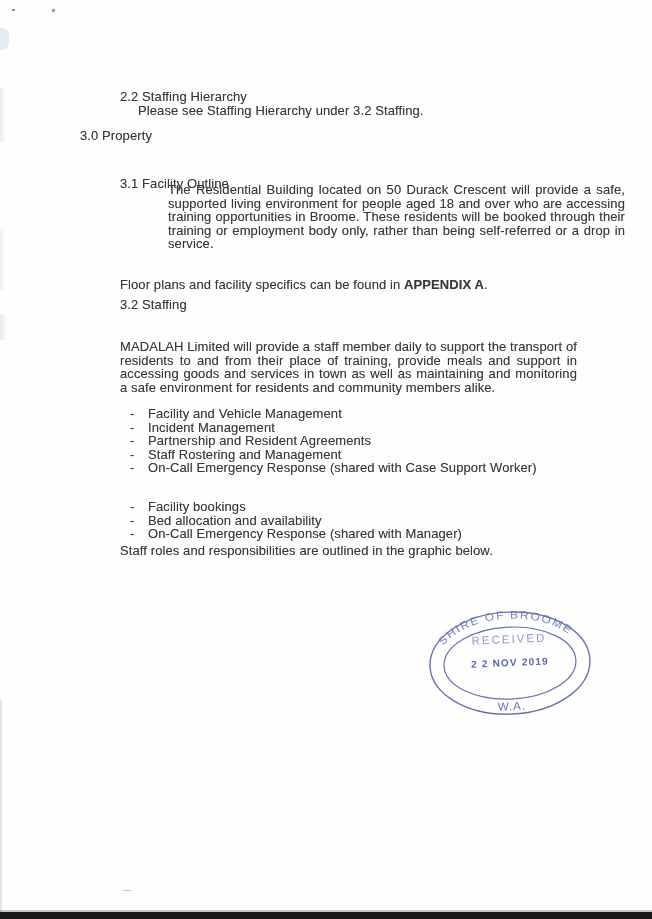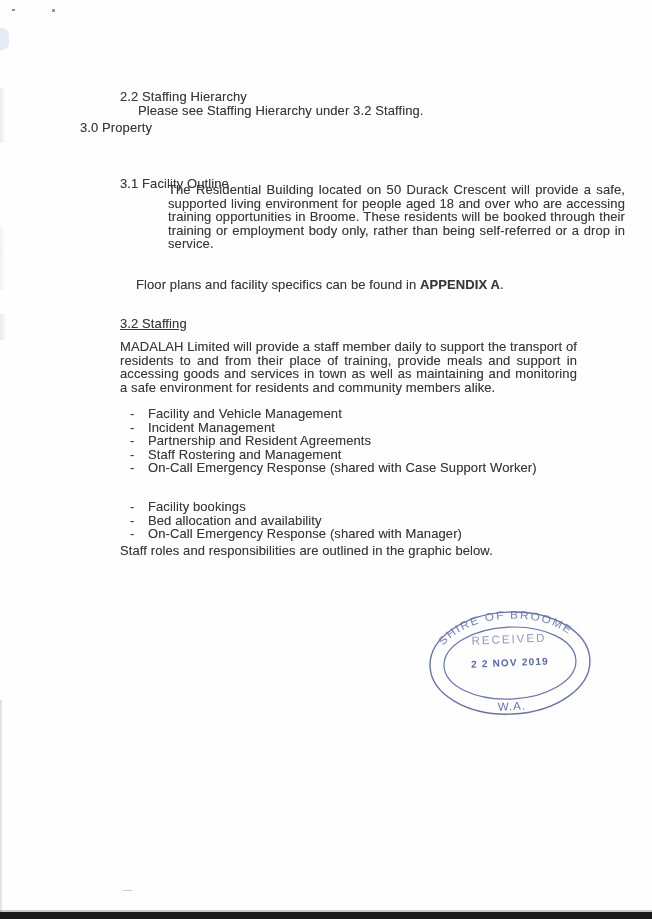--- a/index.html
+++ b/index.html
@@ -61,32 +61,32 @@
   <div class="artifact streak2"></div>
   <div class="artifact streak3"></div>
   <div class="artifact edge-line"></div>
   <div class="artifact tick"></div>
 
   <div class="blk" style="top:90px;">
     <div>2.2 Staffing Hierarchy</div>
     <div class="indent">Please see Staffing Hierarchy under 3.2 Staffing.</div>
   </div>
 
-  <div class="blk" style="top:121px; left:80px;">3.0 Property</div>
+  <div class="blk" style="top:129px; left:80px;">3.0 Property</div>
 
   <div class="blk" style="top:177px;">3.1 Facility Outline</div>
 
   <div class="blk just" style="top:183px;margin-left:48px;">The Residential Building located on 50 Durack Crescent will provide a safe, supported living environment for people aged 18 and over who are accessing training opportunities in Broome. These residents will be booked through their training or employment body only, rather than being self-referred or a drop in service.</div>
 
 
-  <div class="blk" style="top:278px;margin-left:16px;">
+  <div class="blk" style="top:278px;">
     <span>Floor plans and facility specifics can be found in </span><span class="bold">APPENDIX A</span><span>.</span>
   </div>
 
-  <div class="blk" style="top:317px;text-decoration:underline;">3.2 Staffing</div>
+  <div class="blk" style="top:298px;">3.2 Staffing</div>
 
   <div class="blk just" style="top:340px;">MADALAH Limited will provide a staff member daily to support the transport of residents to and from their place of training, provide meals and support in accessing goods and services in town as well as maintaining and monitoring a safe environment for residents and community members alike.</div>
 
   <div class="blk" style="top:407px;">
     <div class="li">
       <span class="dash">-</span>
       <span class="li-text">Facility and Vehicle Management</span>
     </div>
     <div class="li">
       <span class="dash">-</span>

